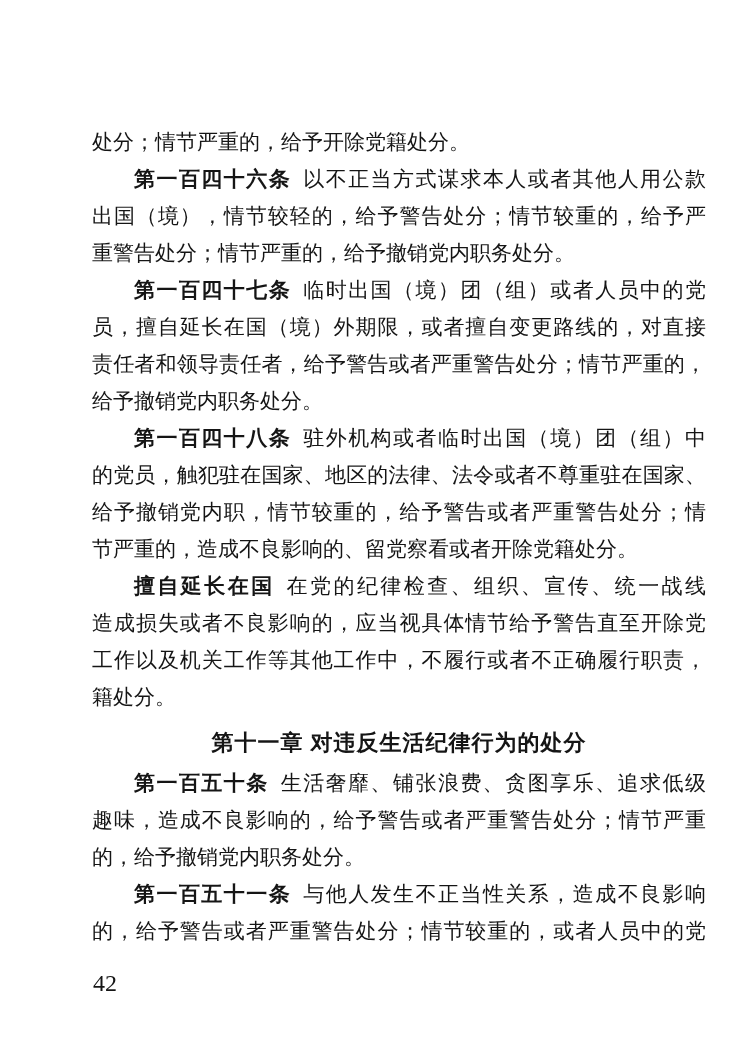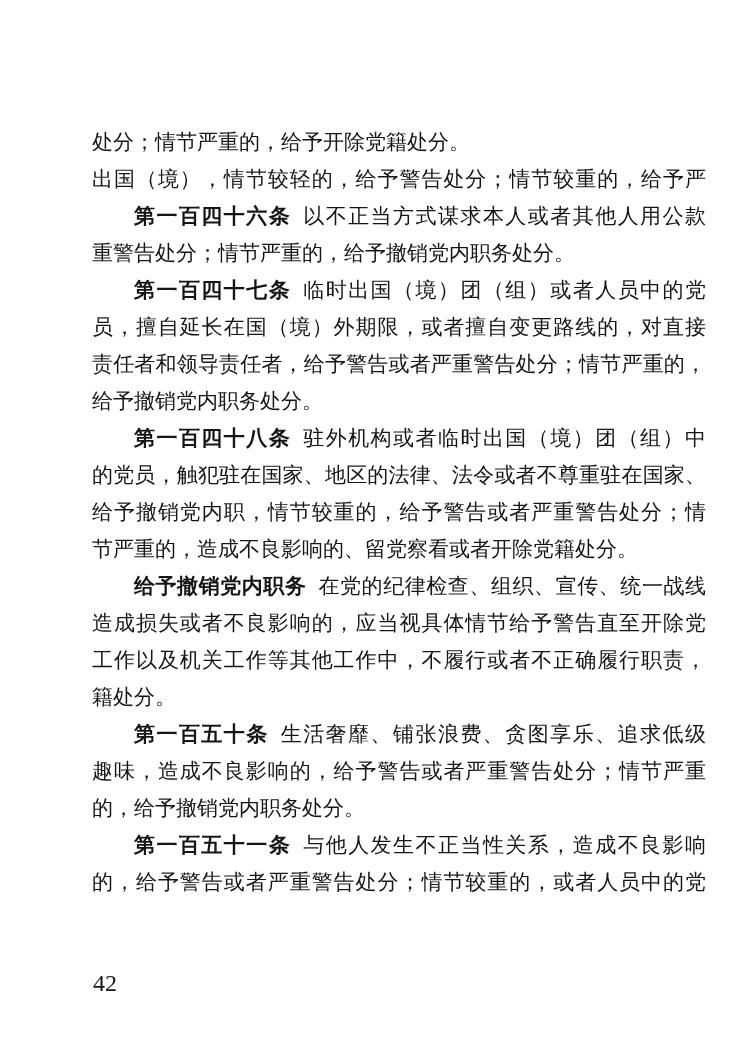--- a/index.html
+++ b/index.html
@@ -62,35 +62,36 @@
     font-size: 24px;
     line-height: 26px;
   }
 </style>
 </head>
 <body>
 
 <div class="page">
   <div class="doc">
       <div class="line">处分；情节严重的，给予开除党籍处分。</div>
+      <div class="line full indent"><span class="art-num">第一百四十六条</span>以不正当方式谋求本人或者其他人用公款</div>
       <div class="line full">出国（境），情节较轻的，给予警告处分；情节较重的，给予严</div>
-      <div class="line full indent"><span class="art-num">第一百四十六条</span>以不正当方式谋求本人或者其他人用公款</div>
       <div class="line">重警告处分；情节严重的，给予撤销党内职务处分。</div>
       <div class="line full indent"><span class="art-num">第一百四十七条</span>临时出国（境）团（组）或者人员中的党</div>
       <div class="line full">员，擅自延长在国（境）外期限，或者擅自变更路线的，对直接</div>
       <div class="line full">责任者和领导责任者，给予警告或者严重警告处分；情节严重的，</div>
       <div class="line">给予撤销党内职务处分。</div>
       <div class="line full indent"><span class="art-num">第一百四十八条</span>驻外机构或者临时出国（境）团（组）中</div>
       <div class="line full">的党员，触犯驻在国家、地区的法律、法令或者不尊重驻在国家、</div>
       <div class="line full">给予撤销党内职，情节较重的，给予警告或者严重警告处分；情</div>
       <div class="line">节严重的，造成不良影响的、留党察看或者开除党籍处分。</div>
-      <div class="line full indent"><span class="art-num">给予撤销党内职务</span>在党的纪律检查、组织、宣传、统一战线</div>
+      <div class="line full indent"><span class="art-num">擅自延长在国</span>在党的纪律检查、组织、宣传、统一战线</div>
       <div class="line full">造成损失或者不良影响的，应当视具体情节给予警告直至开除党</div>
       <div class="line full">工作以及机关工作等其他工作中，不履行或者不正确履行职责，</div>
       <div class="line">籍处分。</div>
+      <div class="chapter">第十一章 对违反生活纪律行为的处分</div>
       <div class="line full indent"><span class="art-num">第一百五十条</span>生活奢靡、铺张浪费、贪图享乐、追求低级</div>
       <div class="line full">趣味，造成不良影响的，给予警告或者严重警告处分；情节严重</div>
       <div class="line">的，给予撤销党内职务处分。</div>
       <div class="line full indent"><span class="art-num">第一百五十一条</span>与他人发生不正当性关系，造成不良影响</div>
       <div class="line full">的，给予警告或者严重警告处分；情节较重的，或者人员中的党</div>
     </div>
   <div class="page-number">42</div>
 </div>
 
 </body></html>

